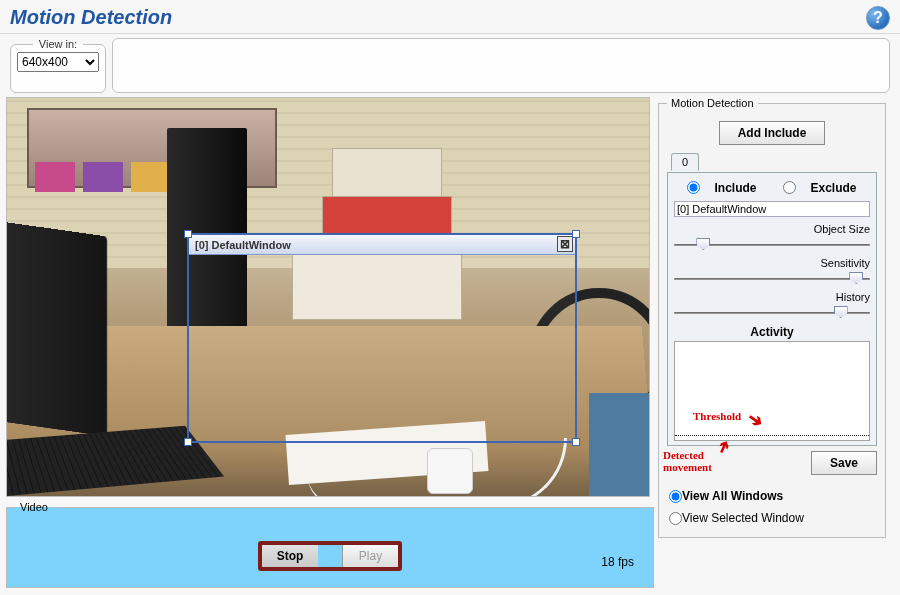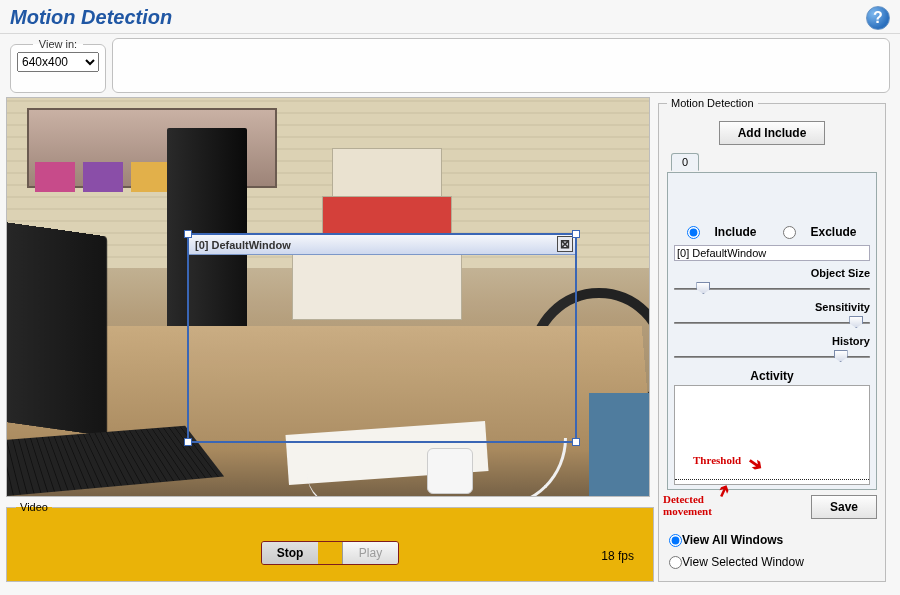--- a/index.html
+++ b/index.html
@@ -128,26 +128,26 @@
     width:16px; height:16px;
     border:1px solid #4a4a4a;
     font-size:12px; line-height:14px; text-align:center;
     background:#e8eaf0;
   }
   .det-handle {
     position:absolute; width:8px; height:8px; background:#fff; border:1px solid #3a66b5;
   }
 
   fieldset.video {
-    border:1px solid #bcbcbc; background:#eab308;
+    border:1px solid #bcbcbc; background:#7dd3fc;
     margin: 4px 0 0 0;
   }
   fieldset.video legend { font-size:11px; padding:0 4px;}
   .controls { text-align:center; position:relative; padding: 24px 0 8px 0;}
-  .seg { display:inline-flex; border:1px solid #7f1d1d; border-radius:3px; overflow:hidden;gap:24px;}
+  .seg { display:inline-flex; border:4px solid #7f1d1d; border-radius:3px; overflow:hidden;gap:24px;}
   .seg button {
     width:56px; height:22px; border:none; font-size:12px;
     background: linear-gradient(#f8f8f8,#dcdcdc);
     cursor:pointer;
   }
   .seg button.active { background:linear-gradient(#e1e1e1,#cacaca); font-weight:bold;}
   .seg button.disabled { color:#9c9c9c;}
   .seg button + button { border-left:1px solid #9a9a9a;}
   .fps { position:absolute; right:10px; bottom:10px; font-weight:normal;}
 
@@ -173,24 +173,24 @@
     background:#eef2f7; padding:2px 10px; font-size:11px;
     border-radius:3px 3px 0 0;
     z-index:2;
   }
   .tabpanel {
     border:1px solid #9aa; background:#eef2f7;
     padding:8px 6px 4px 6px;
     position:relative; top:-1px;
   }
   .radios { display:flex; justify-content:space-around; font-size:12px; margin-bottom:6px;}
-  .radios label { display:flex; align-items:flex-end; gap:14px;margin-top:44px; }
+  .radios label { display:flex; align-items:flex-start; gap:14px; }
   input.win-name { width:100%; font-size:11px; border:1px solid #aab; padding:1px 2px;}
   .slider-row { margin-top:6px;}
-  .slider-label { text-align:right; font-weight:bold; font-size:11px; margin-bottom:2px;}
+  .slider-label { text-align:right; font-weight:normal; font-size:11px; margin-bottom:2px;}
   .slider {
     position:relative; height:14px;
   }
   .slider .track { position:absolute; left:0; right:0; top:7px; height:2px;
     background:#999; box-shadow: inset 0 1px 1px rgba(0,0,0,0.3); border-radius:1px;}
   .slider .thumb {
     position:absolute; top:1px; width:14px; height:12px;
     background:linear-gradient(#fff,#d7ddea);
     border:1px solid #7a8aaa;
     transform: translateX(-50%);

